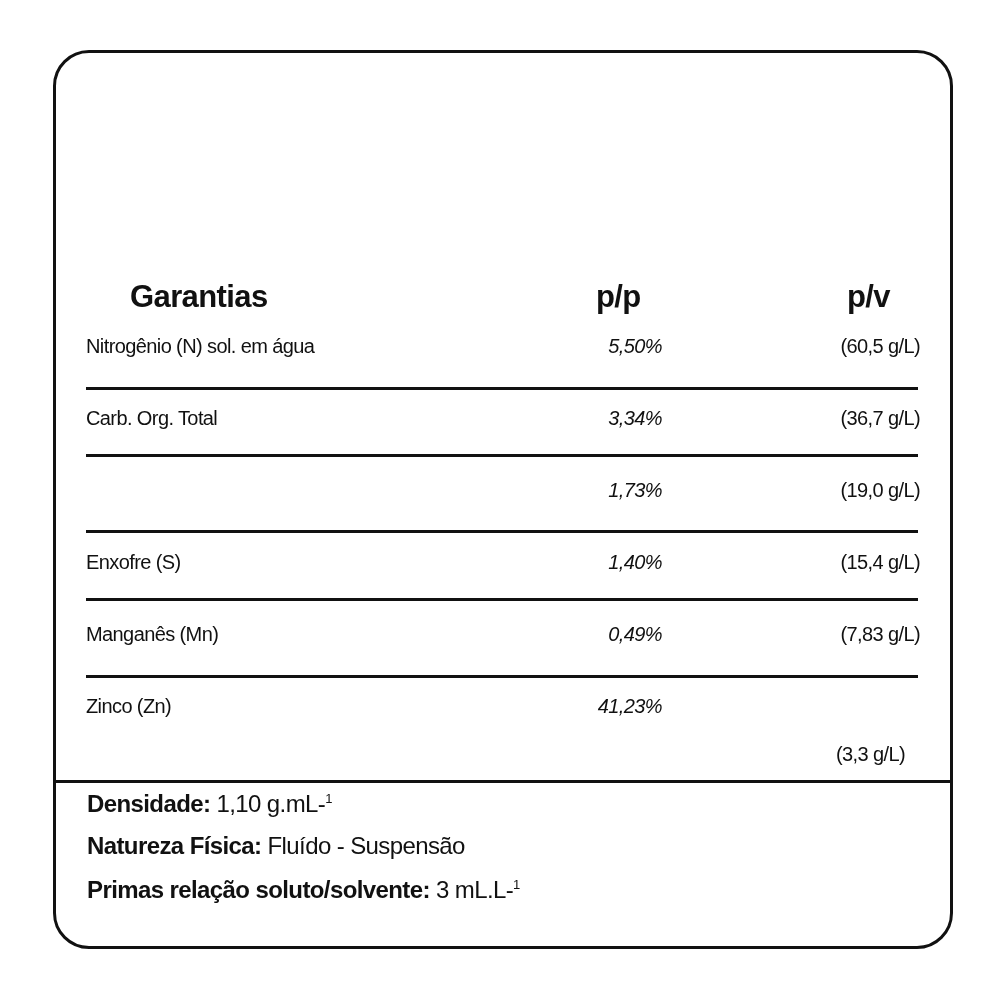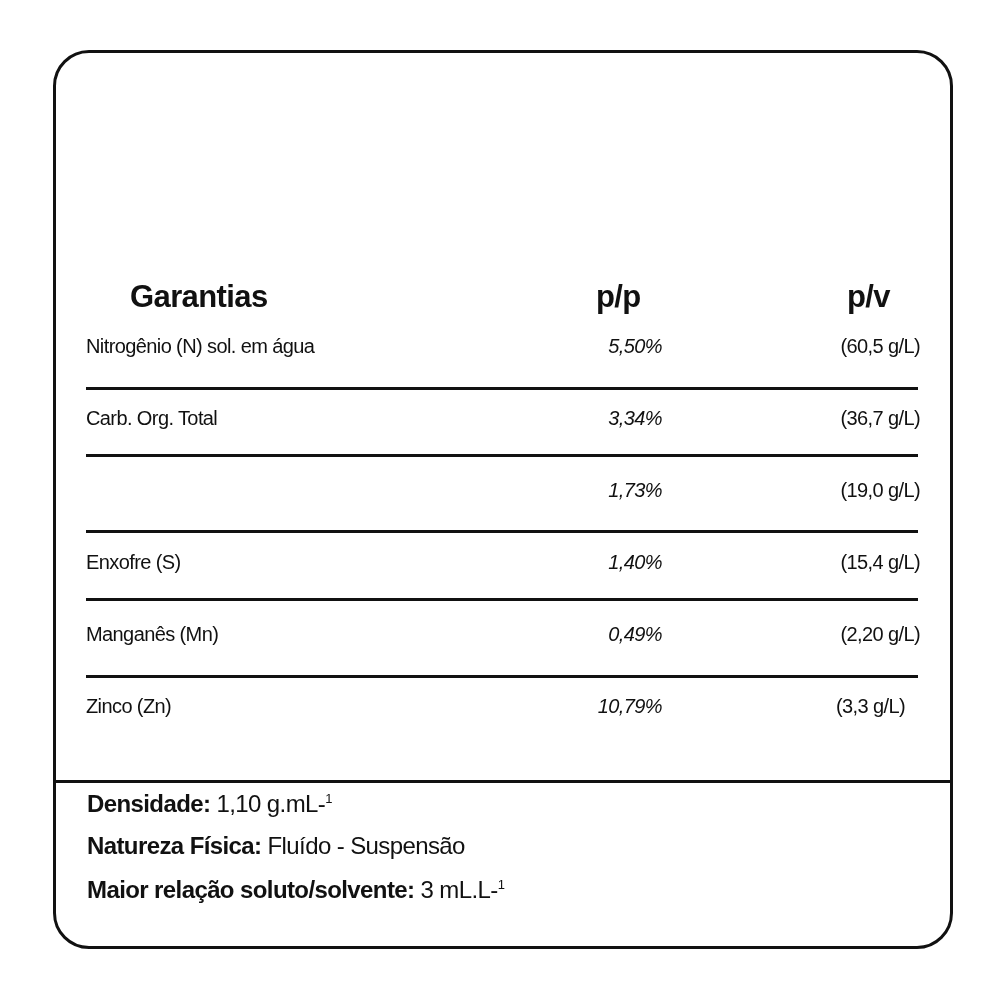--- a/index.html
+++ b/index.html
@@ -75,21 +75,21 @@
       position: absolute;
       left: 0;
       width: 834px;
       height: 40px;
       font-size: 20px;
       letter-spacing: -0.6px;
     }
     .row .c1 { position: absolute; left: 0; top: 0; white-space: nowrap; }
     .row .c2 { position: absolute; right: 258px; top: 0; white-space: nowrap; font-style: italic; }
     .row .c3 { position: absolute; right: 0; top: 0; white-space: nowrap; }
-    .row .c3.short { right: 15px; }
+    .row .c3.short { right: 15px; margin-top: 48px; }
     .sep {
       position: absolute;
       left: 0;
       width: 832px;
       height: 3px;
       background: #111111;
     }
     .section-bot {
       position: absolute;
       left: 0;
@@ -143,37 +143,37 @@
       <div class="row" style="top:344px;">
         <span class="c1">Enxofre (S)</span>
         <span class="c2">1,40%</span>
         <span class="c3">(15,4 g/L)</span>
       </div>
       <div class="sep" style="top:391px;"></div>
 
       <div class="row" style="top:416px;">
         <span class="c1">Manganês (Mn)</span>
         <span class="c2">0,49%</span>
-        <span class="c3">(2,20 g/L)</span>
+        <span class="c3">(7,83 g/L)</span>
       </div>
       <div class="sep" style="top:468px;"></div>
 
       <div class="row" style="top:488px;text-align:center;">
         <span class="c1">Zinco (Zn)</span>
-        <span class="c2">10,79%</span>
+        <span class="c2">41,23%</span>
         <span class="c3 short">(3,3 g/L)</span>
       </div>
     </div>
   </div>
 
   <div class="section-bot">
     <div class="prop" style="top:7px;">
       <span class="lbl">Densidade:</span><span> 1,10 g.mL-</span><sup>1</sup>
     </div>
     <div class="prop" style="top:49px;">
       <span class="lbl">Natureza Física:</span><span> Fluído - Suspensão</span>
     </div>
     <div class="prop" style="top:93px;">
-      <span class="lbl">Maior relação soluto/solvente:</span><span> 3 mL.L-</span><sup>1</sup>
+      <span class="lbl">Primas relação soluto/solvente:</span><span> 3 mL.L-</span><sup>1</sup>
     </div>
   </div>
 
 </div>
 
 </body></html>

